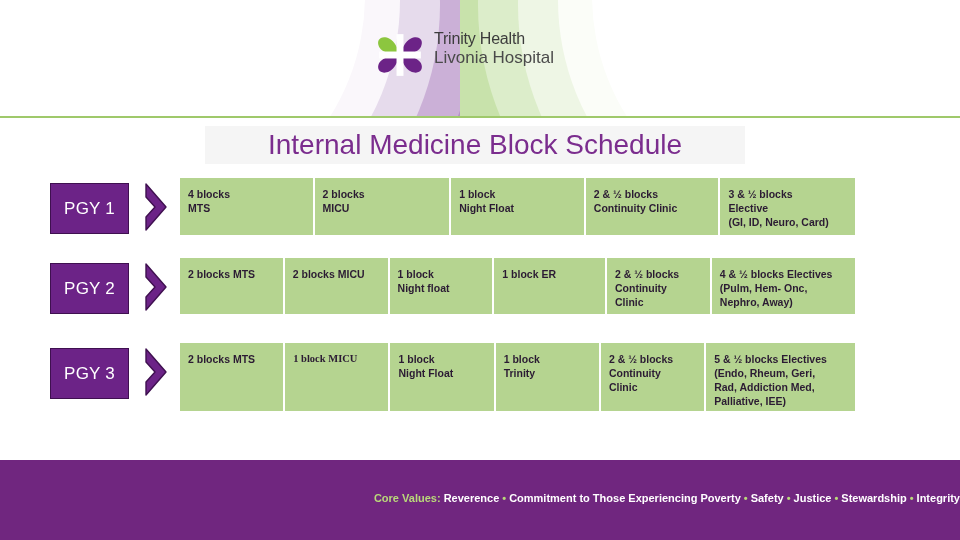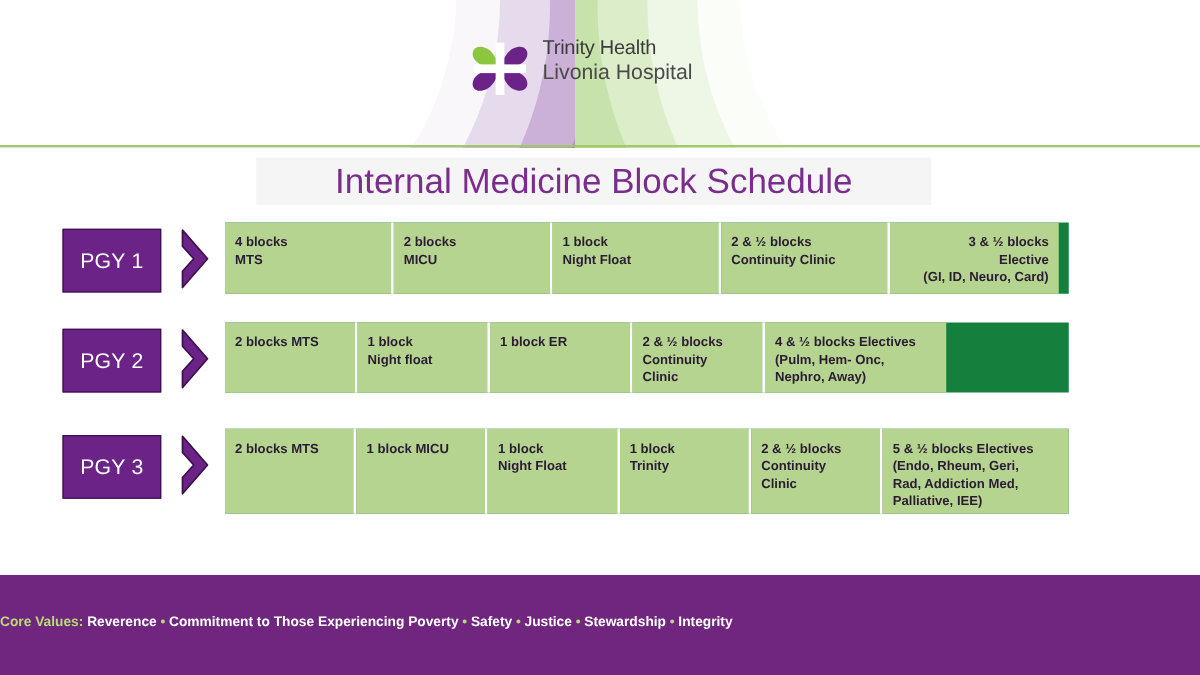--- a/index.html
+++ b/index.html
@@ -147,21 +147,21 @@
     left: 143px; top: 4px;
     width: 26px; height: 50px;
   }
 
   .cells {
     position: absolute;
     left: 180px;
     top: 0;
     width: 675px;
     display: flex;
-    background: #15803d;
+    background: #fef9c3;
   }
   .cell {
     background: #b5d490;
     padding: 9px 8px 9px 8px;
     border-right: 2px solid #ffffff;
     box-sizing: border-box;
     font-size: 10.5px;
     font-weight: bold;
     color: #2b1b33;
     line-height: 14px;
@@ -177,21 +177,21 @@
   .footer {
     position: absolute;
     left: 0; top: 460px;
     width: 960px; height: 80px;
     background: #70267f;
   }
   .footer-text {
     position: absolute;
     left: 0; top: 492px;
     width: 960px;
-    text-align: left;
+    text-align: right;
     font-size: 11px;
     font-weight: bold;
     color: #ffffff;
     white-space: nowrap;
   }
   .footer-label { color: #b9d97a; }
   .footer-sep { color: #b9d97a; padding: 0 3px; }
 </style>
 </head>
 <body>
@@ -249,49 +249,52 @@
     <div class="row row1">
       <div class="pgy-box">PGY 1</div>
       <div class="chev"><svg viewBox="0 0 26 50" width="26" height="50">
           <path d="M3 2 L23 25 L3 48 L3 35 L12 25 L3 15 Z" fill="#6c2387" stroke="#3f1050" stroke-width="1.4" stroke-linejoin="round"></path>
         </svg></div>
       <div class="cells">
         <div class="cell" style="width: 135px;">
           <span class="l">4 blocks</span>
           <span class="l">MTS</span>
         </div>
-        <div class="cell" style="width: 127px;">
+        <div class="cell" style="width: 137px;">
           <span class="l">2 blocks</span>
           <span class="l">MICU</span>
         </div>
         <div class="cell" style="width: 135px;">
           <span class="l">1 block</span>
           <span class="l">Night Float</span>
         </div>
         <div class="cell" style="width: 135px;">
           <span class="l">2 &amp; ½ blocks</span>
           <span class="l">Continuity Clinic</span>
         </div>
-        <div class="cell" style="width: 135px; text-align: right;">
+        <div class="cell" style="width: 135px;">
           <span class="l">3 &amp; ½ blocks</span>
           <span class="l">Elective</span>
           <span class="l">(GI, ID, Neuro, Card)</span>
         </div>
       </div>
     </div>
     <div class="row row2">
       <div class="pgy-box">PGY 2</div>
       <div class="chev"><svg viewBox="0 0 26 50" width="26" height="50">
           <path d="M3 2 L23 25 L3 48 L3 35 L12 25 L3 15 Z" fill="#6c2387" stroke="#3f1050" stroke-width="1.4" stroke-linejoin="round"></path>
         </svg></div>
       <div class="cells">
         <div class="cell" style="width: 106px;">
           <span class="l">2 blocks MTS</span>
         </div>
         <div class="cell" style="width: 106px;">
+          <span class="l">2 blocks MICU</span>
+        </div>
+        <div class="cell" style="width: 106px;">
           <span class="l">1 block</span>
           <span class="l">Night float</span>
         </div>
         <div class="cell" style="width: 114px;">
           <span class="l">1 block ER</span>
         </div>
         <div class="cell" style="width: 106px;">
           <span class="l">2 &amp; ½ blocks</span>
           <span class="l">Continuity</span>
           <span class="l">Clinic</span>
@@ -305,21 +308,21 @@
     </div>
     <div class="row row3">
       <div class="pgy-box">PGY 3</div>
       <div class="chev"><svg viewBox="0 0 26 50" width="26" height="50">
           <path d="M3 2 L23 25 L3 48 L3 35 L12 25 L3 15 Z" fill="#6c2387" stroke="#3f1050" stroke-width="1.4" stroke-linejoin="round"></path>
         </svg></div>
       <div class="cells">
         <div class="cell" style="width: 106px;">
           <span class="l">2 blocks MTS</span>
         </div>
-        <div class="cell" style="width: 106px;">
+        <div class="cell" style="width: 106px; font-family: Liberation Serif, serif;">
           <span class="l">1 block MICU</span>
         </div>
         <div class="cell" style="width: 106px;">
           <span class="l">1 block</span>
           <span class="l">Night Float</span>
         </div>
         <div class="cell" style="width: 106px;">
           <span class="l">1 block</span>
           <span class="l">Trinity</span>
         </div>

